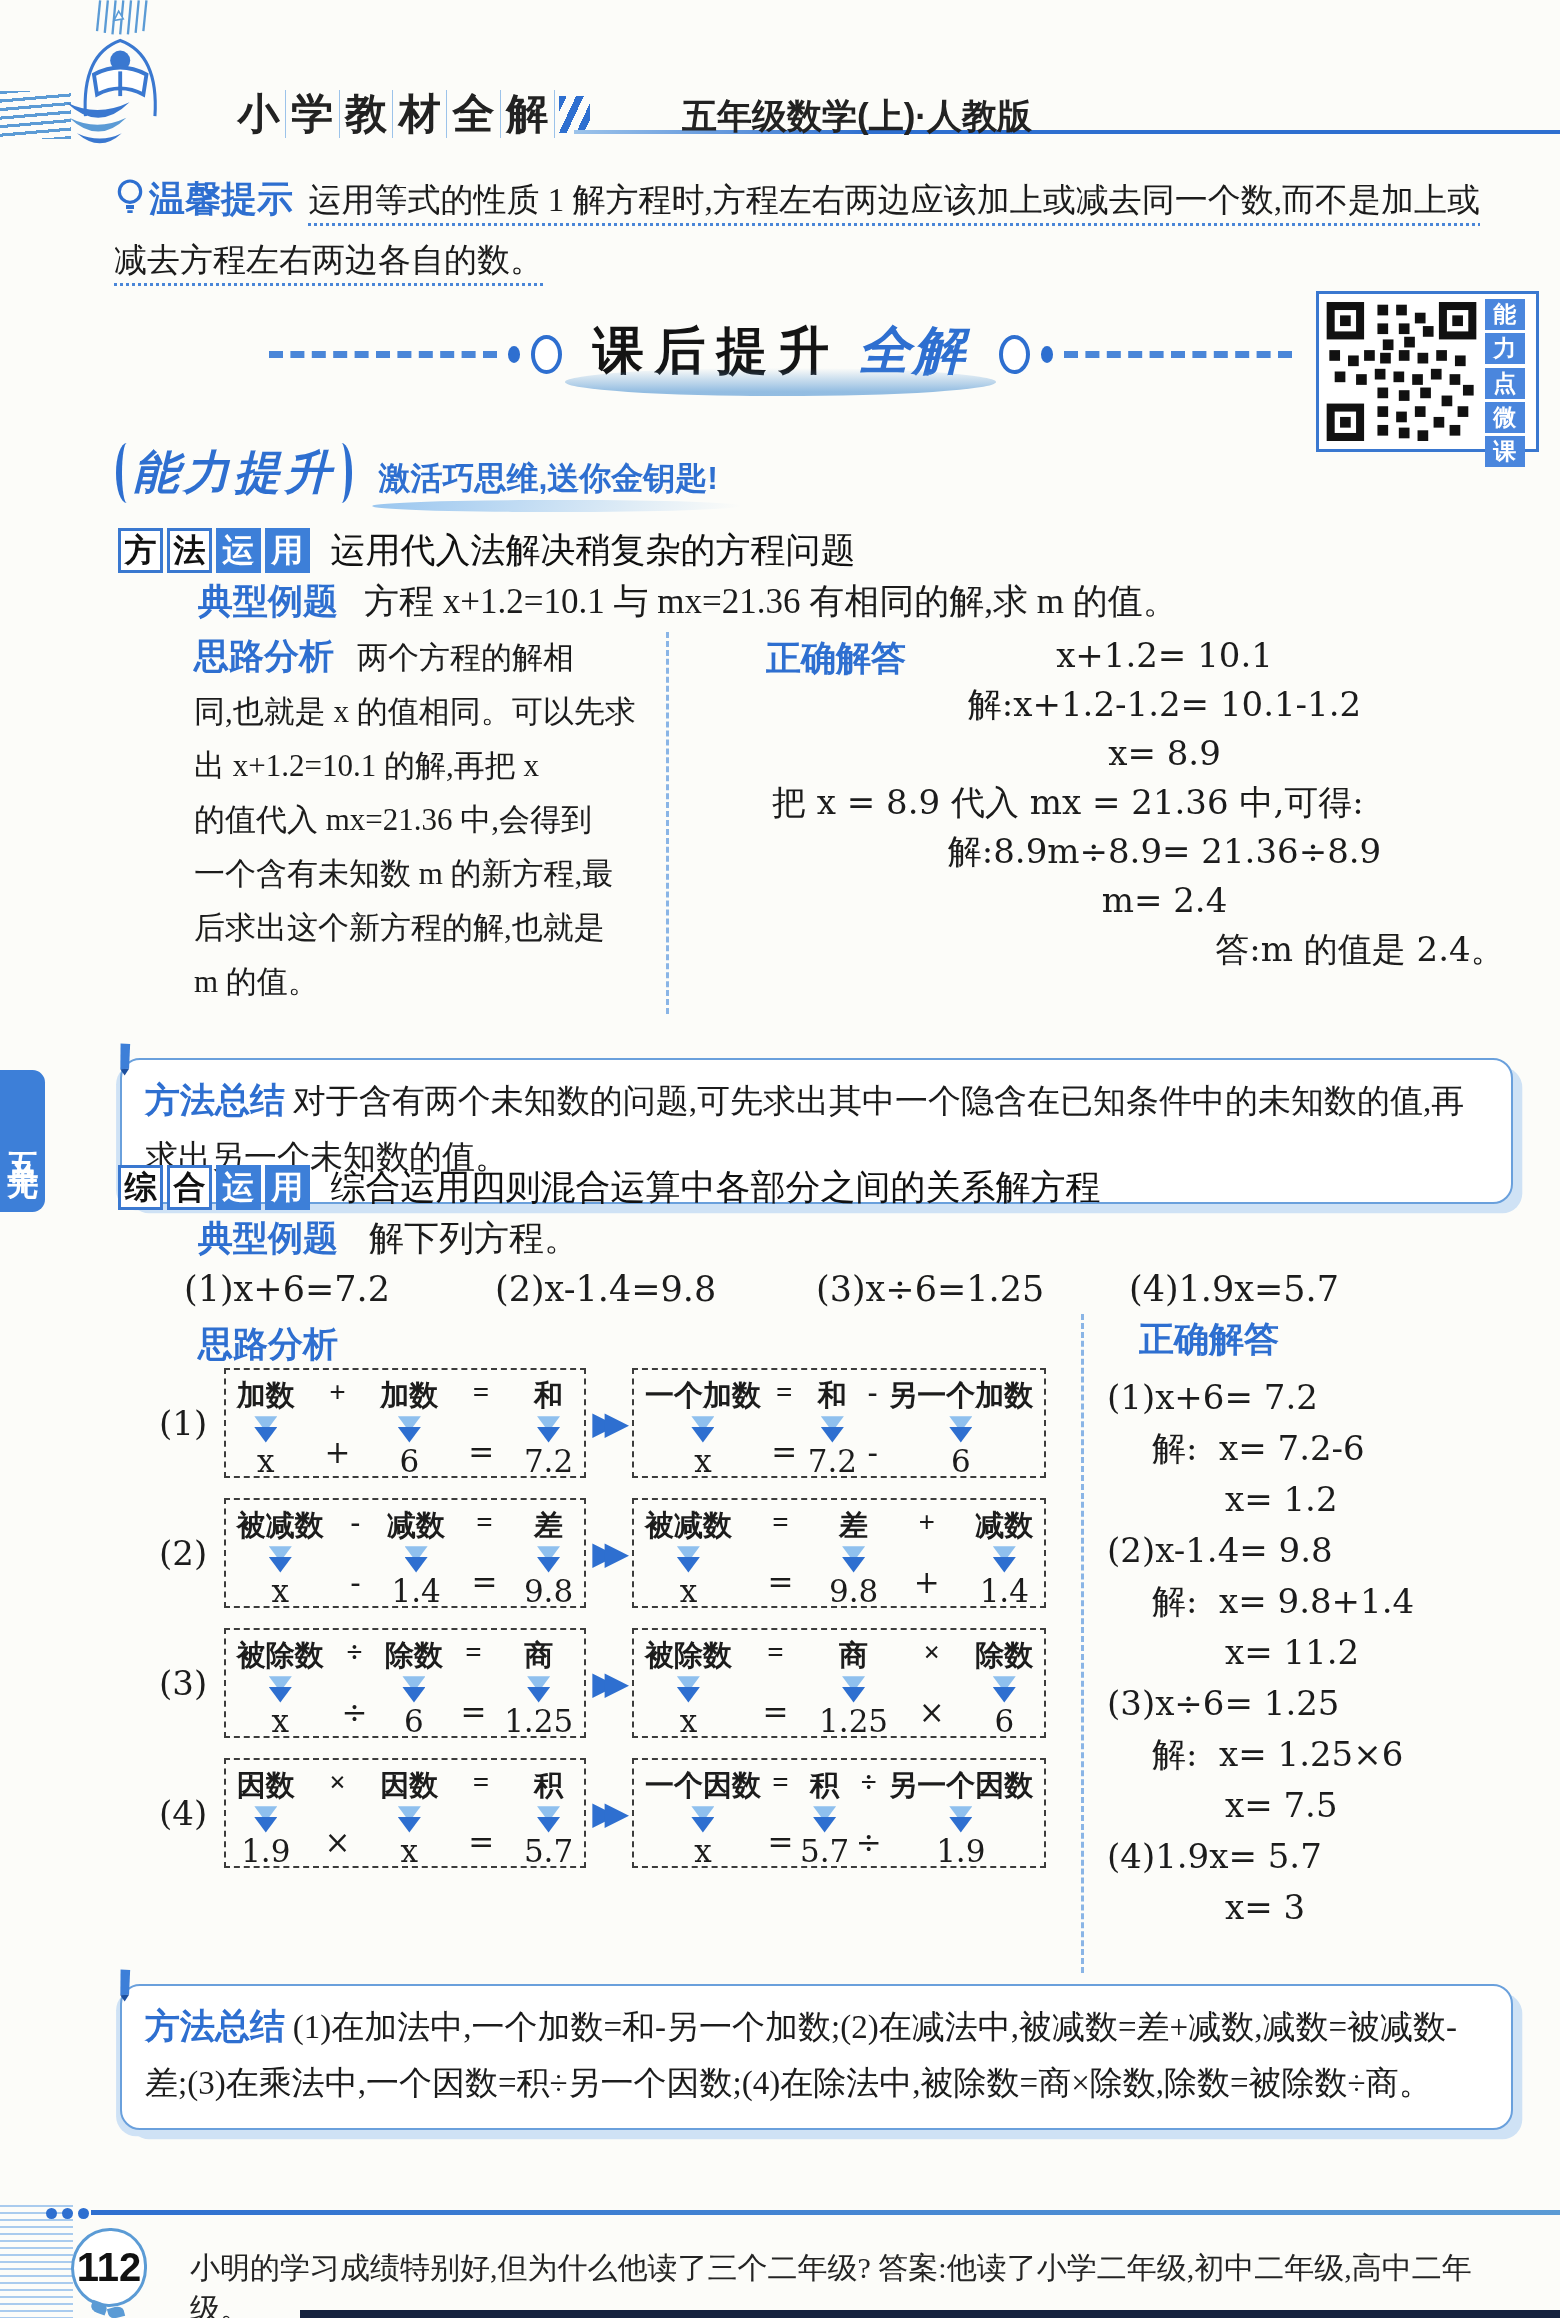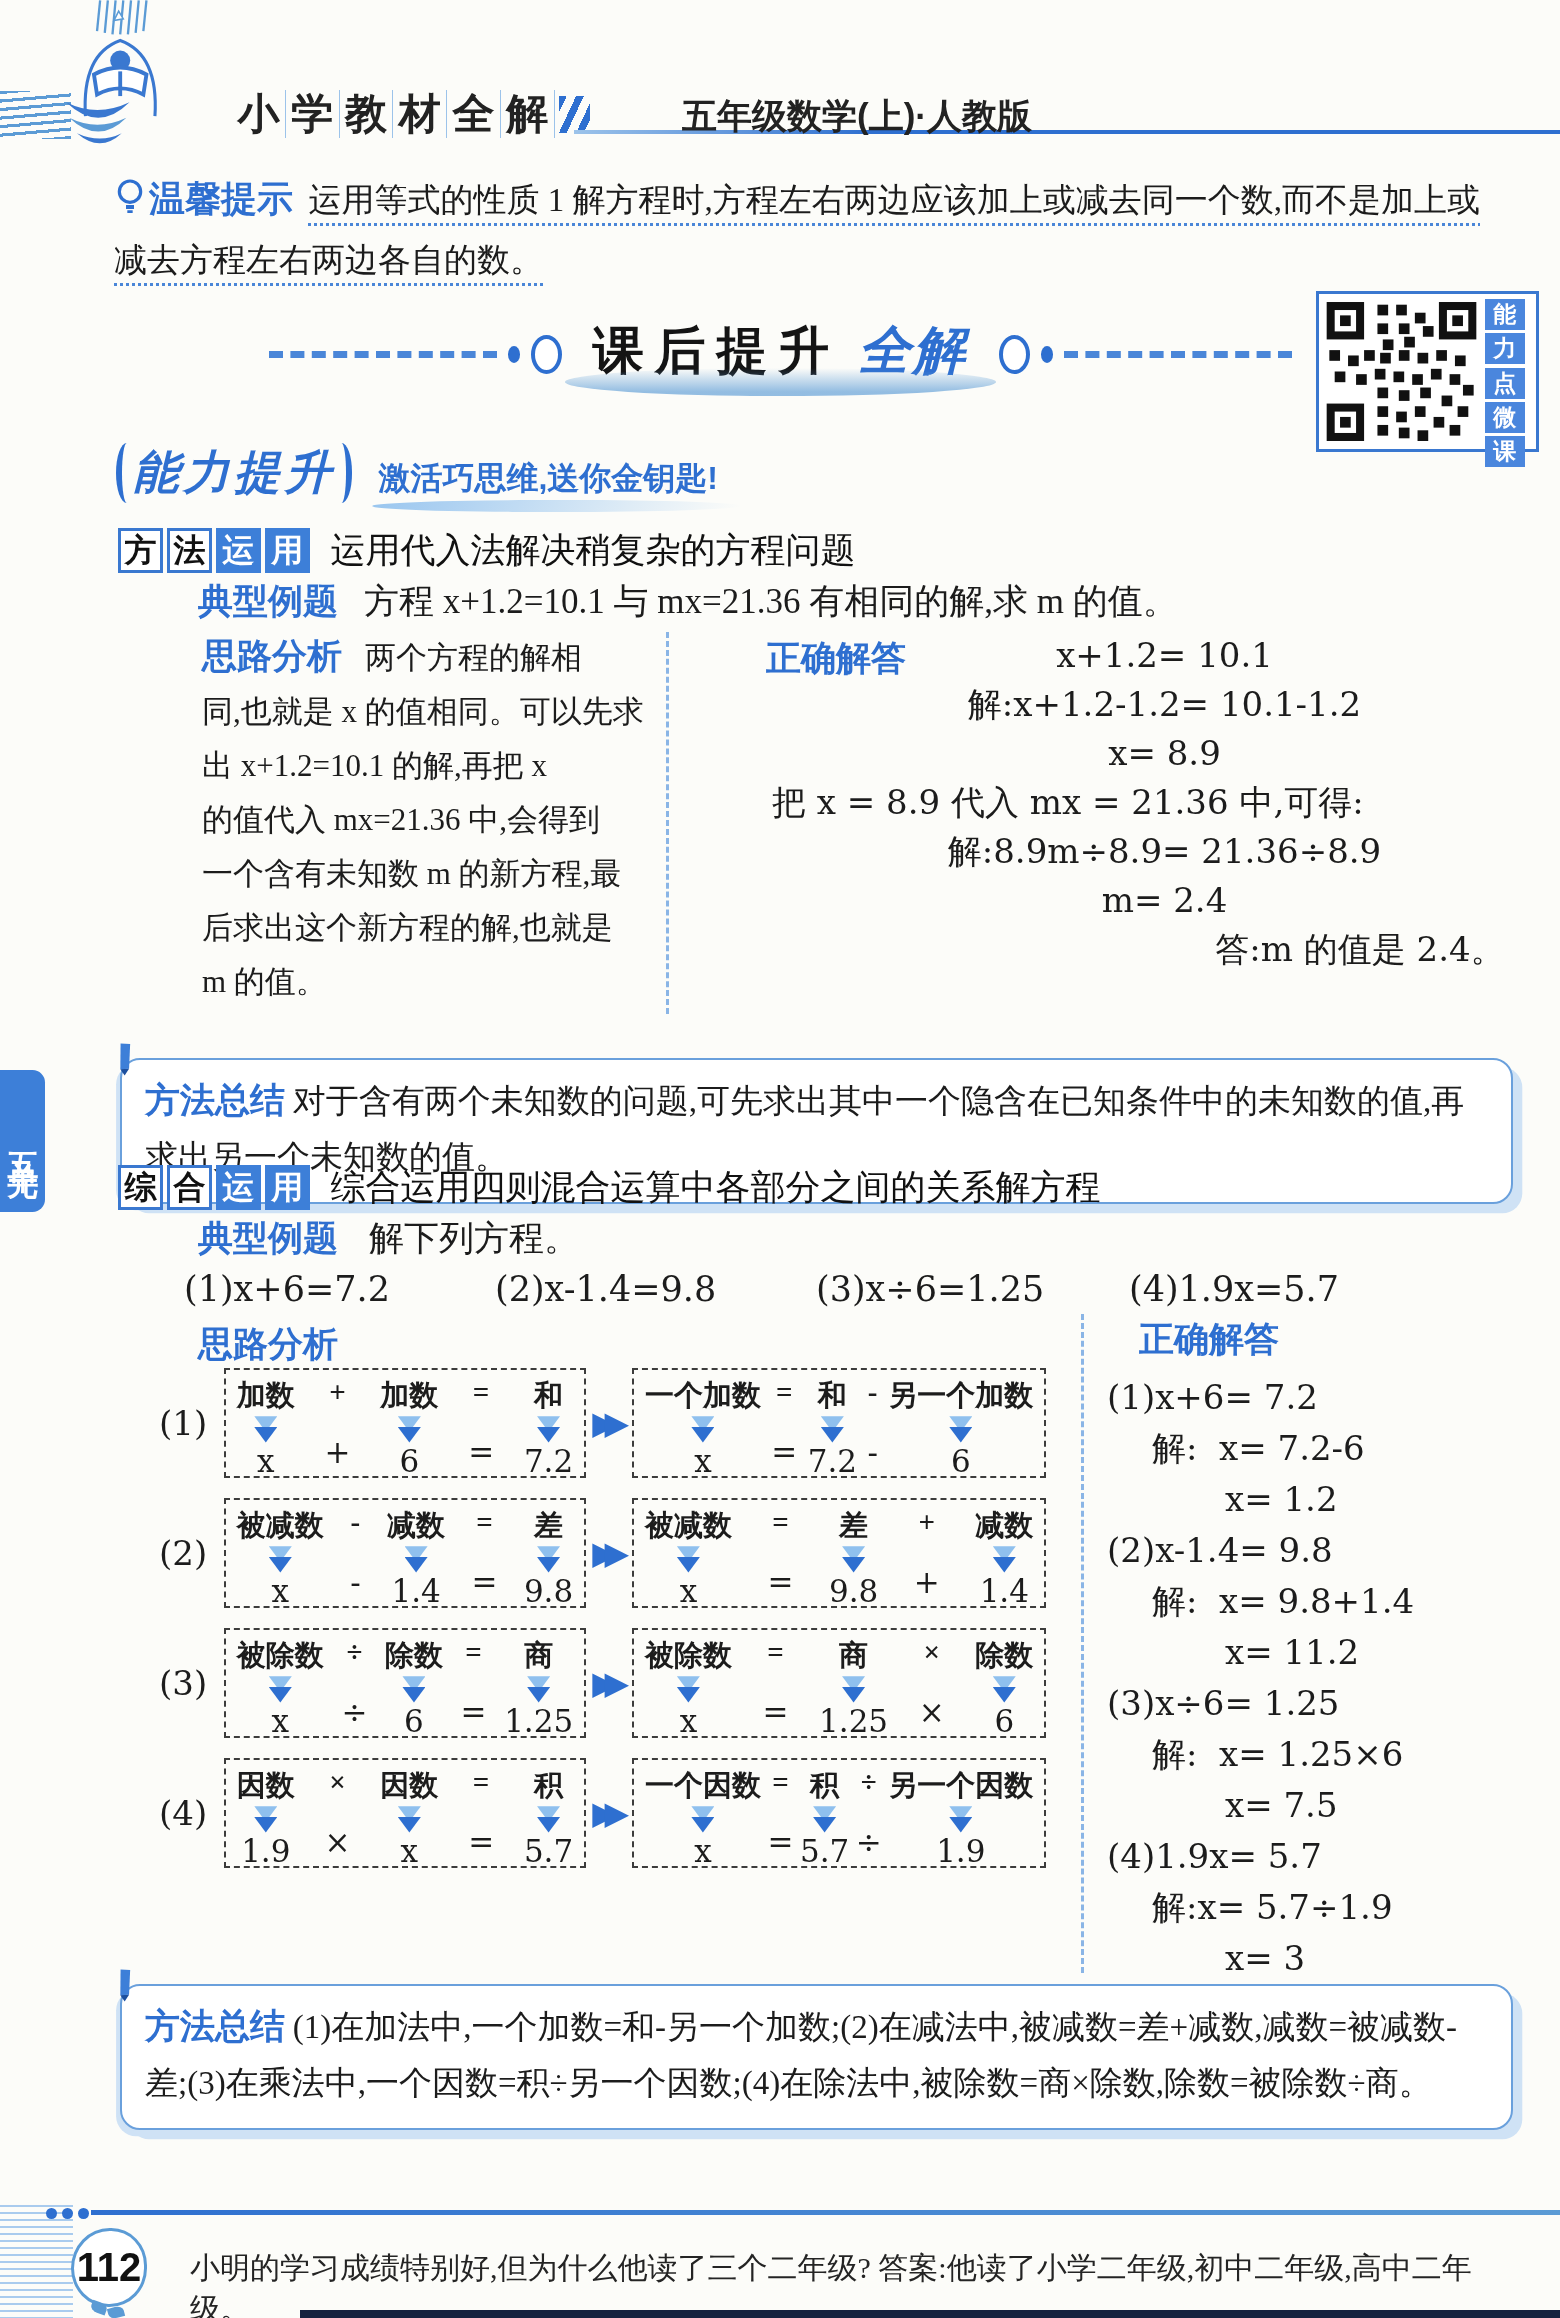--- a/index.html
+++ b/index.html
@@ -80,21 +80,21 @@
   .badge-title{margin-left:17px;font-size:35px;color:#111;}
 
   .sec-label{color:var(--blue);font-weight:bold;font-family:"Liberation Sans",sans-serif;font-size:35px;}
 
   .example1{position:absolute;left:198px;top:578px;font-size:35px;}
   .example1 .sec-label{margin-right:26px;}
   .example2{position:absolute;left:198px;top:1215px;font-size:35px;}
   .example2 .sec-label{margin-right:31px;}
 
   
-  .analysis1{position:absolute;left:202px;top:629px;width:464px;font-size:31px;line-height:54px;
+  .analysis1{position:absolute;left:194px;top:629px;width:464px;font-size:31px;line-height:54px;
     white-space:nowrap;}
   .analysis1 .sec-label{margin-right:23px;}
   .divider1{position:absolute;left:666px;top:632px;height:382px;border-left:3.1px dashed #8ab5e6;}
   .answers1{position:absolute;left:696px;top:631px;width:821px;font-size:34px;line-height:49px;
     font-family:"DejaVu Serif",serif;}
   .answers1 .sec-label{position:absolute;left:70px;top:1.5px;}
   .ans.c{text-align:center;padding-left:116px;}
   .ans.l{text-align:left;padding-left:76px;}
   .ans.r{text-align:right;padding-right:12.4px;}
 
@@ -683,21 +683,20 @@
         <div class="ans2 lv0">(1)x+6= 7.2</div>
         <div class="ans2 lv1">解:  x= 7.2-6</div>
         <div class="ans2 lv2">x= 1.2</div>
         <div class="ans2 lv0">(2)x-1.4= 9.8</div>
         <div class="ans2 lv1">解:  x= 9.8+1.4</div>
         <div class="ans2 lv2">x= 11.2</div>
         <div class="ans2 lv0">(3)x÷6= 1.25</div>
         <div class="ans2 lv1">解:  x= 1.25×6</div>
         <div class="ans2 lv2">x= 7.5</div>
         <div class="ans2 lv0">(4)1.9x= 5.7</div>
-        <div class="ans2 lv1">解:x= 5.7÷1.9</div>
         <div class="ans2 lv2">x= 3</div>
       </div>
   </div>
 
   <div class="summary summary2">
     <svg class="pencil" width="36" height="36" viewBox="0 0 24 24">
         <path d="M4 18 L14 4 L19 8 L9 21 Z" fill="#3d7fd8"></path>
         <path d="M9 21 L4 23 L4 18 Z" fill="#1c4f9e"></path>
       </svg>
     <span class="sec-label">方法总结</span><span>(1)在加法中,一个加数=和-另一个加数;(2)在减法中,被减数=差+减数,减数=被减数-差;(3)在乘法中,一个因数=积÷另一个因数;(4)在除法中,被除数=商×除数,除数=被除数÷商。</span>

